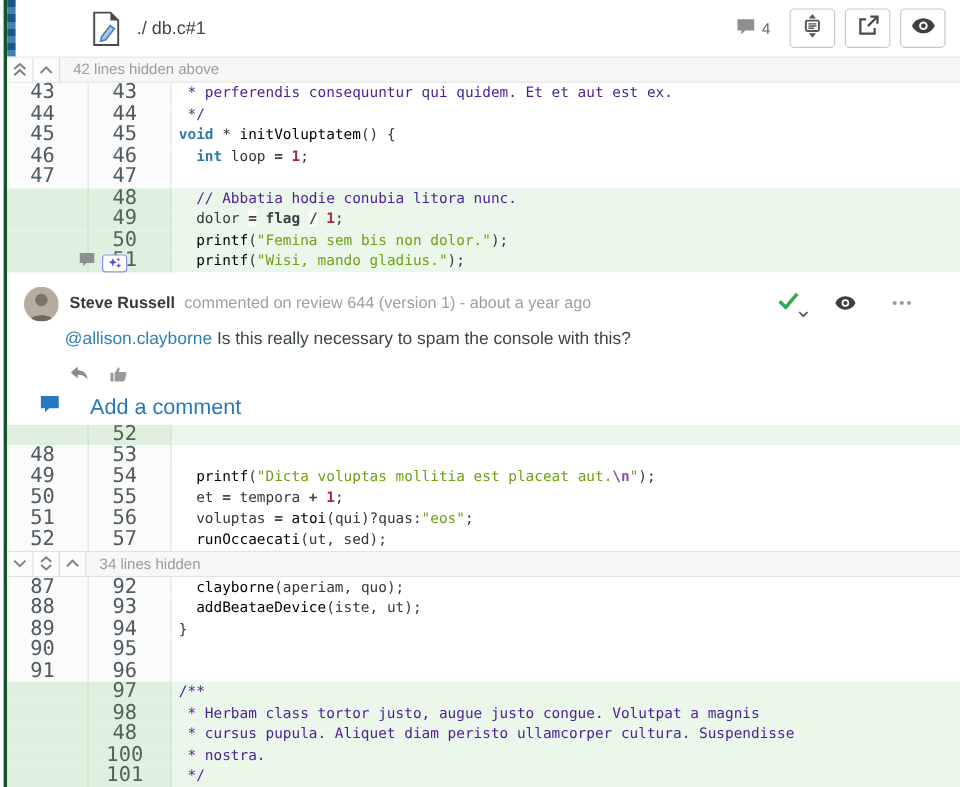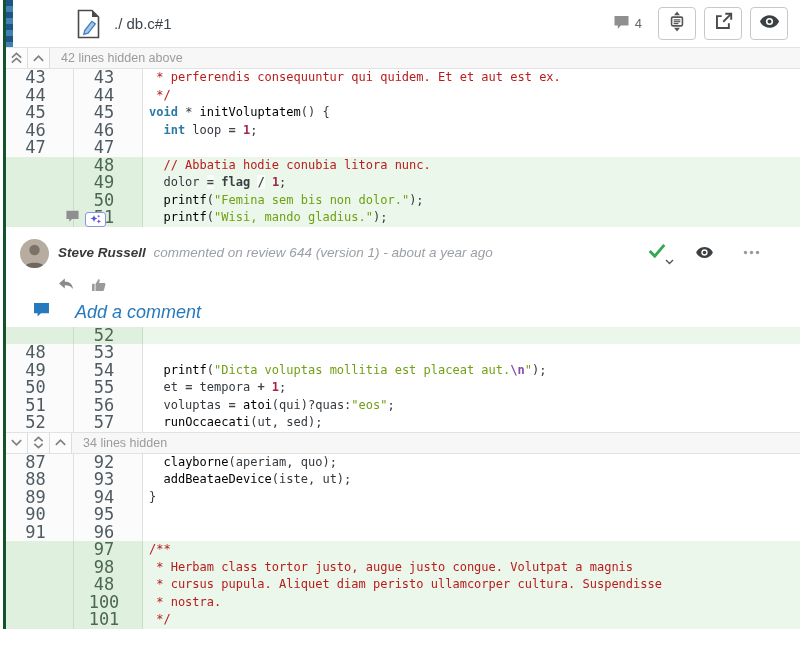--- a/index.html
+++ b/index.html
@@ -49,31 +49,31 @@
   .code-row.added .cl, .code-row.added .cr { background:#dff0df; border-color:#c4dfc4; color:#4c6752; }
   .code-row.added .cc { background:#eaf7ea; }
 
   .tk-kw  { color:#2d7aa6; font-weight:bold; }
   .tk-fn  { color:#000000; }
   .tk-str { color:#71a014; }
   .tk-esc { color:#8250a6; font-weight:bold; }
   .tk-num { color:#a32645; font-weight:bold; }
   .tk-op  { color:#444; font-weight:bold; }
   .code-row.added .tk-op { background:rgba(255,255,255,0.65); }
-  .tk-cm  { color:#b91c1c; }
+  .tk-cm  { color:#4c1d95; }
   .tk-bold{ color:#3a3f44; font-weight:bold; }
 
   .row-flags { position:absolute; left:59px; top:1px; display:flex; align-items:center; gap:5px; z-index:2; }
   .ai-badge {
     width:21px; height:15px; border:1px solid #8b93e8; border-radius:3px; background:#fff;
     display:inline-flex; align-items:center; justify-content:center;
   }
 
   
-  .comment-block { padding:12px 14px 6px 14px; background:#fff;font-style:italic; }
+  .comment-block { padding:12px 14px 6px 14px; background:#fff; }
   .c-head { display:flex; align-items:flex-start; height:28px; }
   .avatar { width:29px; height:29px; border-radius:50%; overflow:hidden; flex:0 0 29px; }
   .c-headtext { margin-left:9px; padding-top:6px; font-size:13.5px; }
   .c-author { font-weight:bold; color:#37393b; }
   .c-meta { color:#9aa0a6; margin-left:4px; }
   .c-right { margin-left:auto; display:flex; align-items:center; gap:29px; padding-top:4px; padding-right:26px; }
   .check-wrap { position:relative; display:flex; }
   .check-chevron { position:absolute; right:-8px; bottom:-7px; }
   .c-body { margin:8px 0 0 34px; font-size:14.5px; color:#3c4549; height:19px; }
   .mention { color:#2c7fb8; text-decoration:none; cursor:pointer; }
@@ -248,20 +248,23 @@
         </span>
         <span class="icon-btn">
           <svg width="17" height="5" viewBox="0 0 17 5">
             <circle cx="2.5" cy="2.5" r="1.7" fill="#9a9a9a"></circle>
               <circle cx="8.5" cy="2.5" r="1.7" fill="#9a9a9a"></circle>
               <circle cx="14.5" cy="2.5" r="1.7" fill="#9a9a9a"></circle>
           </svg>
         </span>
       </span>
     </div>
+    <div class="c-body">
+      <a class="mention">@allison.clayborne</a><span> Is this really necessary to spam the console with this?</span>
+    </div>
     <div class="c-reactions">
       <span class="icon-btn">
         <svg width="16" height="13" viewBox="0 0 16 13">
           <path d="M6.8 0.5L1 5.5l5.8 5V7.3c3.6 0 6.2 1 8.2 3.8-.4-4.8-3.2-7.4-8.2-7.6z" fill="#8a8a8a"></path>
         </svg>
       </span>
       <span class="icon-btn">
         <svg width="16" height="15" viewBox="0 0 16 15">
           <rect x="1" y="6.7" width="2.6" height="7.3" rx="0.5" fill="#9a9a9a"></rect>
           <path d="M4.5 14V7l3.1-5c.9.3 1.4 1.1 1 2.2L8 6h5.2c.8 0 1.4.7 1.2 1.5l-1.3 5c-.2 1-.9 1.5-1.9 1.5z" fill="#9a9a9a"></path>

